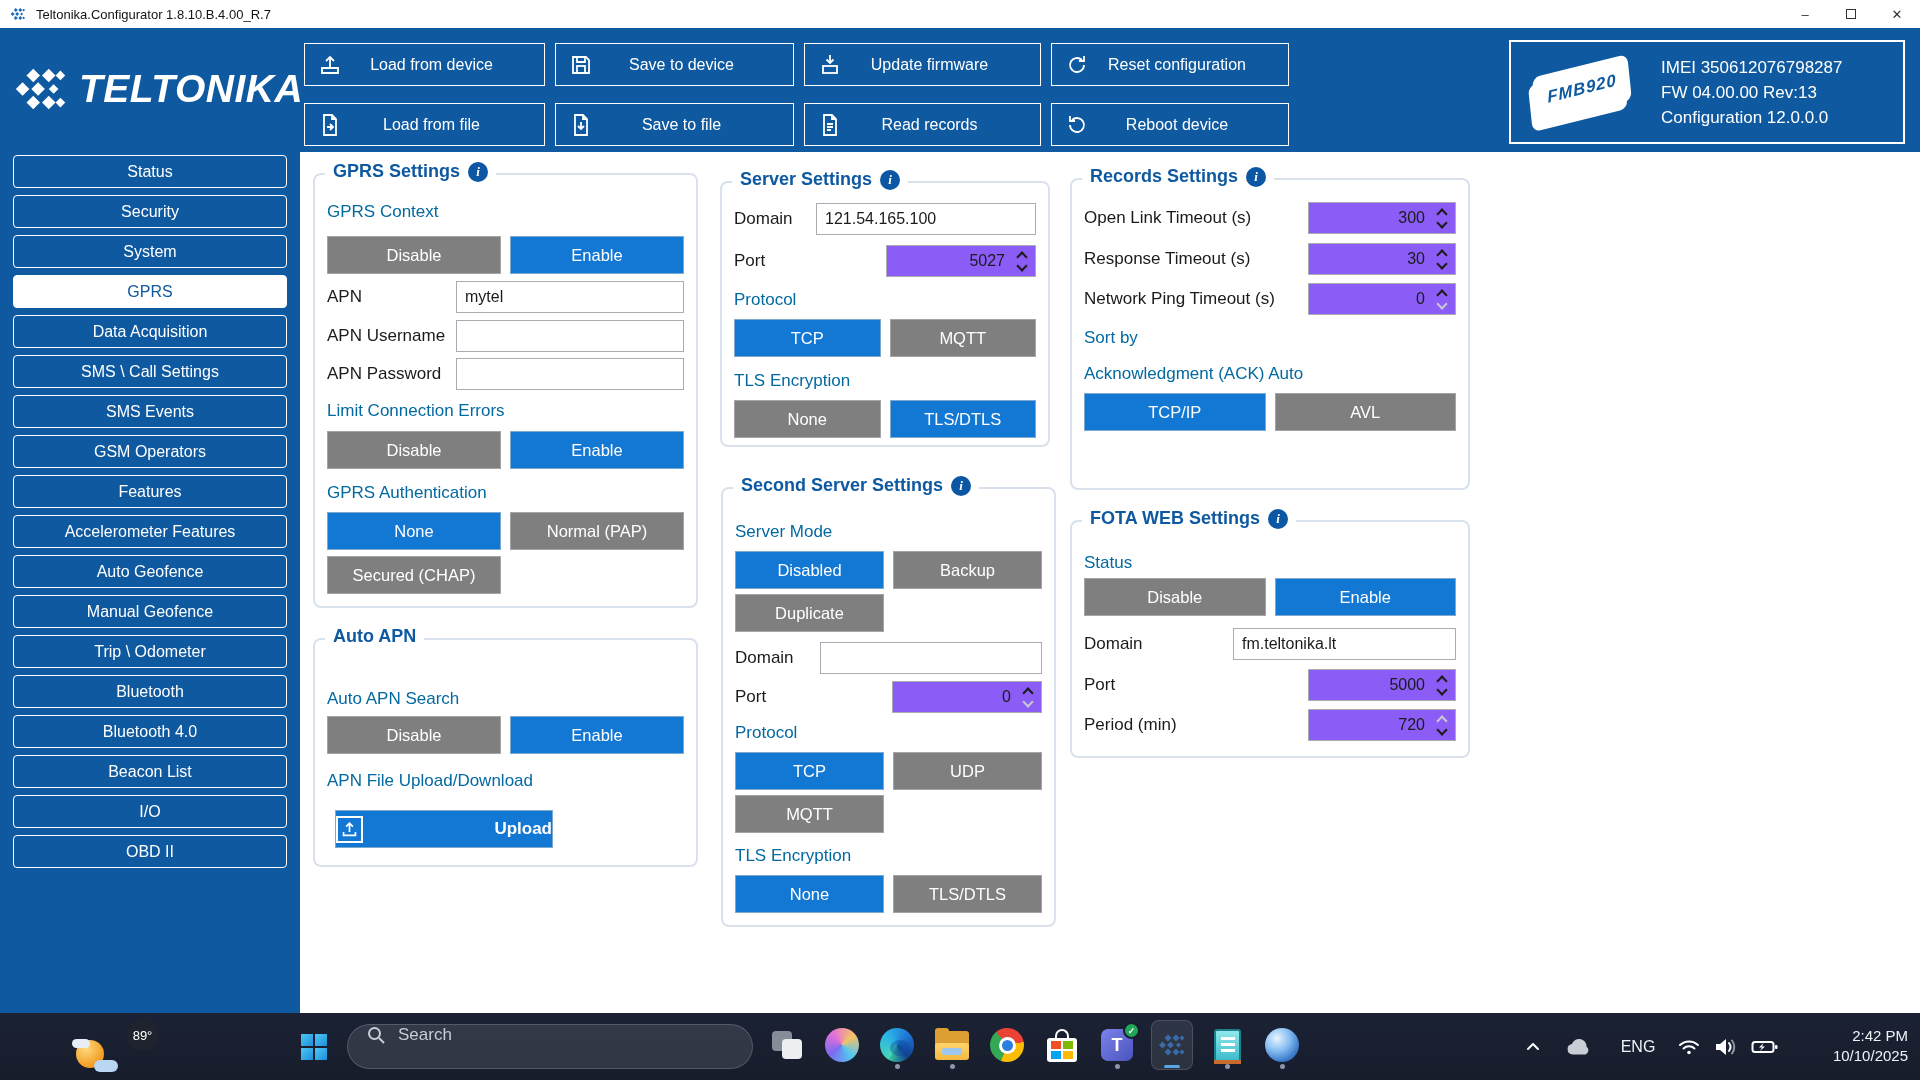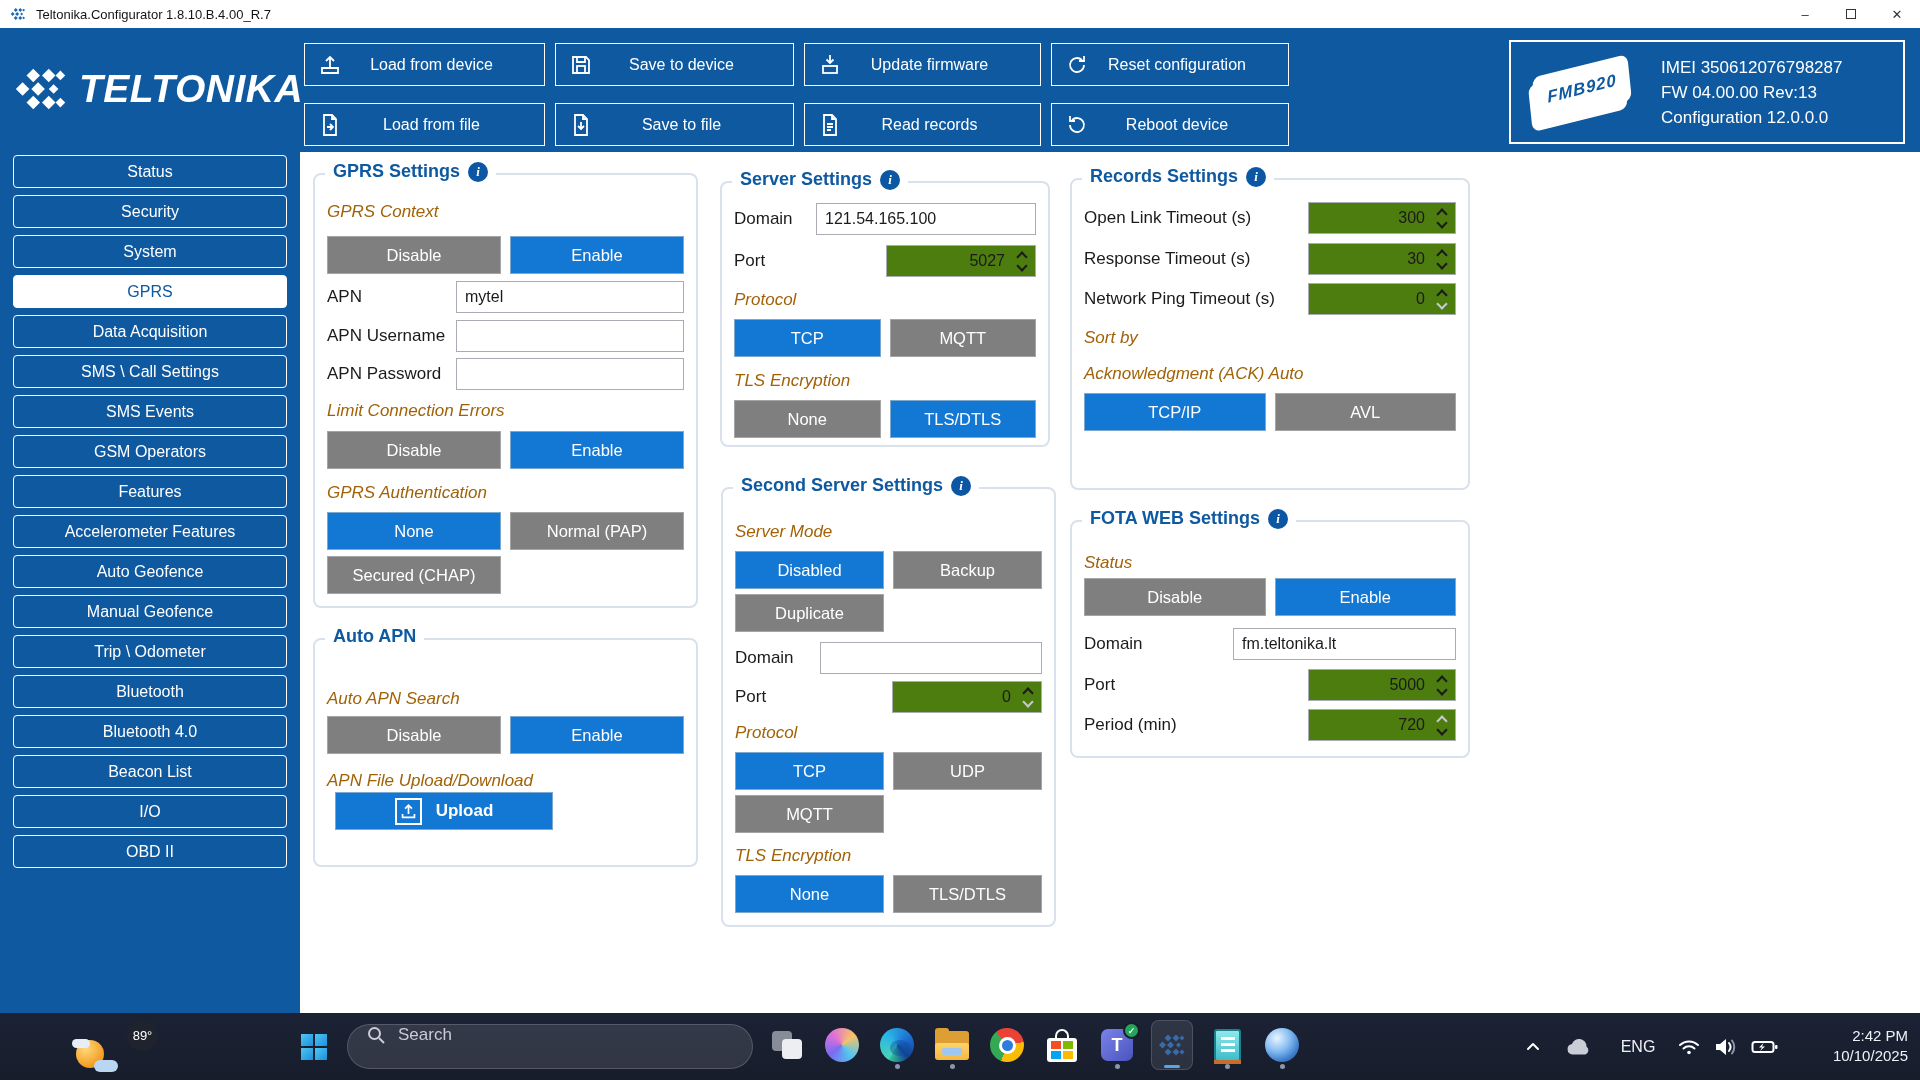--- a/index.html
+++ b/index.html
@@ -38,35 +38,35 @@
   .side-btn.active { background:#fff; color:#0E59A0; }
 
   
   .content { position:absolute; left:300px; top:152px; width:1620px; height:861px; background:#fff; }
   .panel { position:absolute; border:2px solid #d9e1ec; border-radius:8px; padding:0 12px; background:#fff; }
   .legend { position:absolute; top:-14px; left:10px; background:#fff; padding:0 8px; display:flex; align-items:center; gap:8px;
             font-size:18px; font-weight:bold; color:#0E59A0; white-space:nowrap; }
   .info { width:20px; height:20px; border-radius:50%; background:#0B57A4; color:#fff; font-size:13px; font-weight:bold;
           display:flex; align-items:center; justify-content:center; font-style:italic; font-family:"Liberation Serif",serif; flex:none; }
 
-  .lbl-row { font-size:17px; color:#a16207; height:22px; display:flex; align-items:center;font-style:italic; }
+  .lbl-row { font-size:17px; color:#0369a1; height:22px; display:flex; align-items:center; }
   .row { display:flex; align-items:center; height:32px; }
   .row .lbl { flex:1; font-size:17px; color:#1b1b1b; }
 
   .toggle { display:grid; grid-template-columns:1fr 1fr; column-gap:9px; }
   .tbtn { height:38px; display:flex; align-items:center; justify-content:center; color:#fff; font-size:16.5px;
           border:1px solid #8f8f8f; cursor:default; }
   .tbtn.on  { background:#1377D4; border-color:#7ea9cf; }
   .tbtn.off { background:#7F7F7F; border-color:#a5a5a5; }
   .tspace { visibility:hidden; }
 
   .txt { height:32px; border:1px solid #a9adb3; font-size:16px; padding:0 8px; color:#1b1b1b; outline:none; background:#fff; }
   .numbox { position:relative; height:32px; }
   .numbox input { width:100%; height:32px; border:1px solid #a9adb3; font-size:16px; padding:0 30px 0 8px; text-align:right;
-                  color:#1b1b1b; outline:none; background:#4d7c0f; }
+                  color:#1b1b1b; outline:none; background:#8b5cf6; }
   .spin { position:absolute; right:3px; top:2px; bottom:2px; width:22px; display:flex; flex-direction:column;
           align-items:center; justify-content:center; }
   .spin .sp { height:13px; display:flex; align-items:center; justify-content:center; cursor:default; }
   .chv { width:8px; height:8px; border-top:2.4px solid #1b1b1b; border-right:2.4px solid #1b1b1b; display:block; }
   .chv.up { transform:rotate(-45deg); margin-top:4px; }
   .chv.dn { transform:rotate(135deg); margin-bottom:4px; }
   .chv.dis { border-color:#c6cad0; }
 
   .upload-btn { width:218px; height:38px; margin-left:8px; background:#1377D4; border:1px solid #7ea9cf; color:#fff;
                 display:flex; align-items:center; justify-content:center; gap:14px; cursor:default; }
@@ -345,21 +345,21 @@
   <div class="panel" style="left:13px; top:486px; width:385px; height:229px;">
     <div class="legend">
       <span>Auto APN</span>
     </div>
     <div class="lbl-row" style="margin-top:48px;">Auto APN Search</div>
     <div class="toggle" style="margin-top:6px;">
       <div class="tbtn off">Disable</div>
       <div class="tbtn on">Enable</div>
     </div>
     <div class="lbl-row" style="margin-top:16px;">APN File Upload/Download</div>
-    <div class="upload-btn" style="margin-top:0;">
+    <div class="upload-btn" style="margin-top:18px;justify-content:space-between;">
       <span class="up-ic">
         <svg width="17" height="17" viewBox="0 0 20 20" fill="none" stroke="#fff" stroke-width="2">
             <path d="M10 13V3M6 6.5L10 2.5l4 4"></path>
             <path d="M3 13v4h14v-4"></path>
           </svg>
       </span>
       <span class="up-lb">Upload</span>
     </div>
   </div>
 

